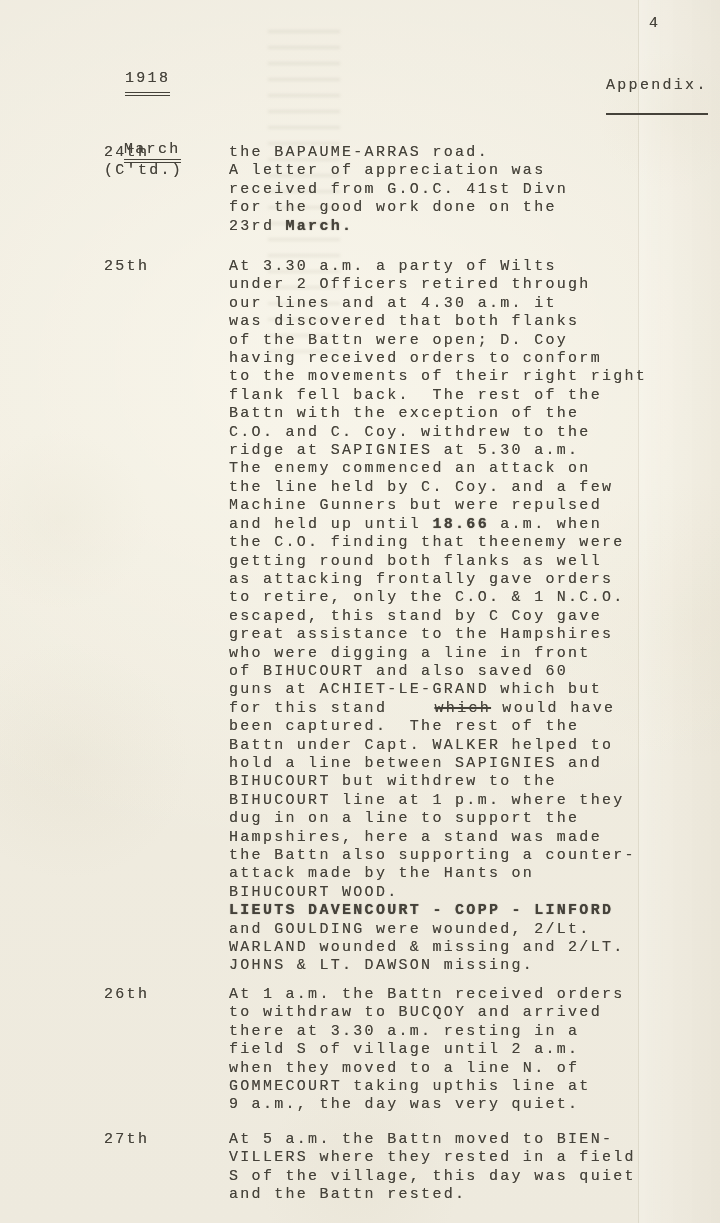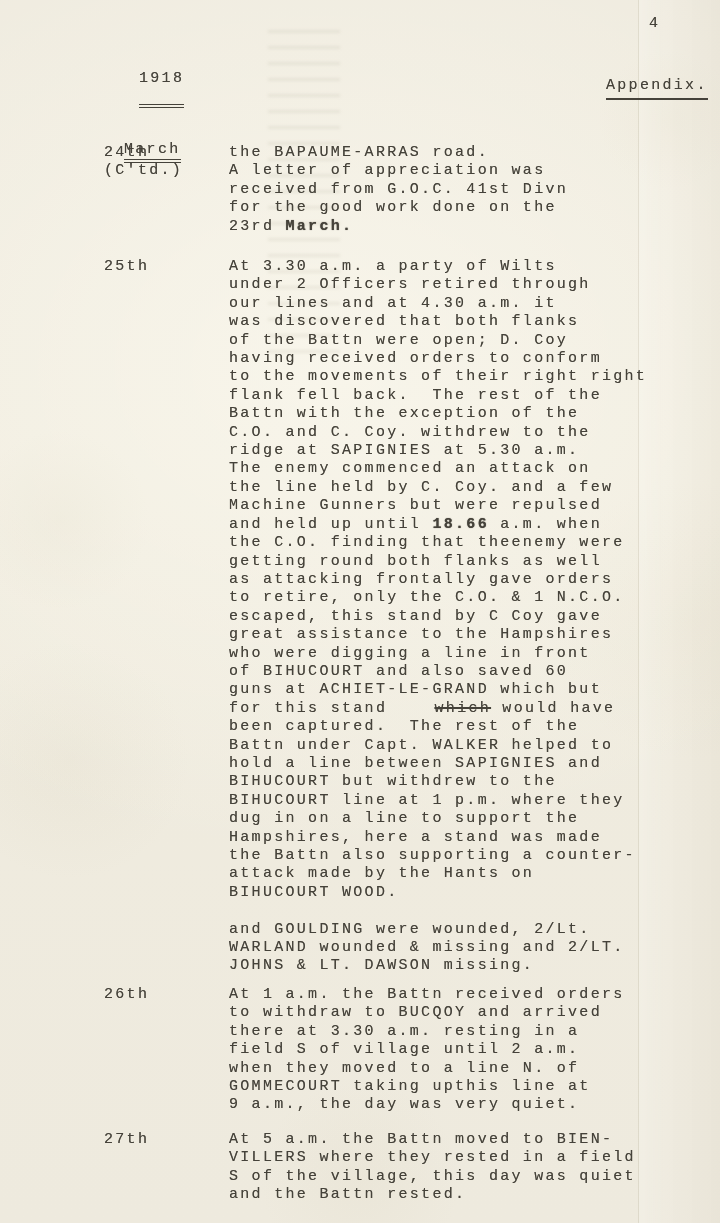--- a/index.html
+++ b/index.html
@@ -33,22 +33,22 @@
   
   .right-band {
     position: absolute; top: 0; bottom: 0; left: 638px; width: 82px;
     border-left: 1px solid rgba(150,140,115,0.12);
     background: linear-gradient(90deg, rgba(255,255,252,0.20) 0%, rgba(255,255,252,0.06) 30%, rgba(170,160,135,0.07) 100%);
     pointer-events: none;
   }
   .txt { position: absolute; white-space: pre-wrap; }
   .ink { text-shadow: 0 0 0.6px rgba(64,60,50,0.55); }
   .page-number { left: 649px; top: 15px; }
-  .year-heading  { left: 139px; top: 70px;  border-bottom: 4px double #45423a; padding-bottom: 16px; }
-  .appendix-heading { left: 606px; top: 77px; border-bottom: 2px solid #45423a; padding-bottom: 3px; }
+  .year-heading  { left: 125px; top: 70px;  border-bottom: 4px double #45423a; padding-bottom: 4px; }
+  .appendix-heading { left: 606px; top: 77px; border-bottom: 2px solid #45423a; padding-bottom: 18px; }
   .month-heading { left: 124px; top: 108px; border-bottom: 4px double #45423a; margin-top: 33px; }
   .entry { position: absolute; left: 0; right: 0; height: 0; }
   .e0 { top: 144px; }
   .e1 { top: 258px; }
   .e2 { top: 986px; }
   .e3 { top: 1131px; }
   .entry-date { position: absolute; left: 104px; top: 0; white-space: pre-wrap; }
   .entry-body { position: absolute; left: 229px; top: 0; width: 430px; white-space: pre-wrap; }
   .bold   { font-weight: bold; text-shadow: 0 0 0.9px rgba(50,46,38,0.8); }
   .strike { text-decoration: line-through; text-decoration-thickness: 2px; margin-left: 36px; }
@@ -105,21 +105,21 @@
 been captured.  The rest of the
 Battn under Capt. WALKER helped to
 hold a line between SAPIGNIES and
 BIHUCOURT but withdrew to the
 BIHUCOURT line at 1 p.m. where they
 dug in on a line to support the
 Hampshires, here a stand was made
 the Battn also supporting a counter-
 attack made by the Hants on
 BIHUCOURT WOOD.
-</span><span>
+</span><span class="bold">LIEUTS DAVENCOURT - COPP - LINFORD</span><span>
 and GOULDING were wounded, 2/Lt.
 WARLAND wounded &amp; missing and 2/LT.
 JOHNS &amp; LT. DAWSON missing.</span></div>
   </div>
 
   <div class="entry e2">
     <div class="entry-date ink">26th</div>
     <div class="entry-body ink"><span>At 1 a.m. the Battn received orders
 to withdraw to BUCQOY and arrived
 there at 3.30 a.m. resting in a

